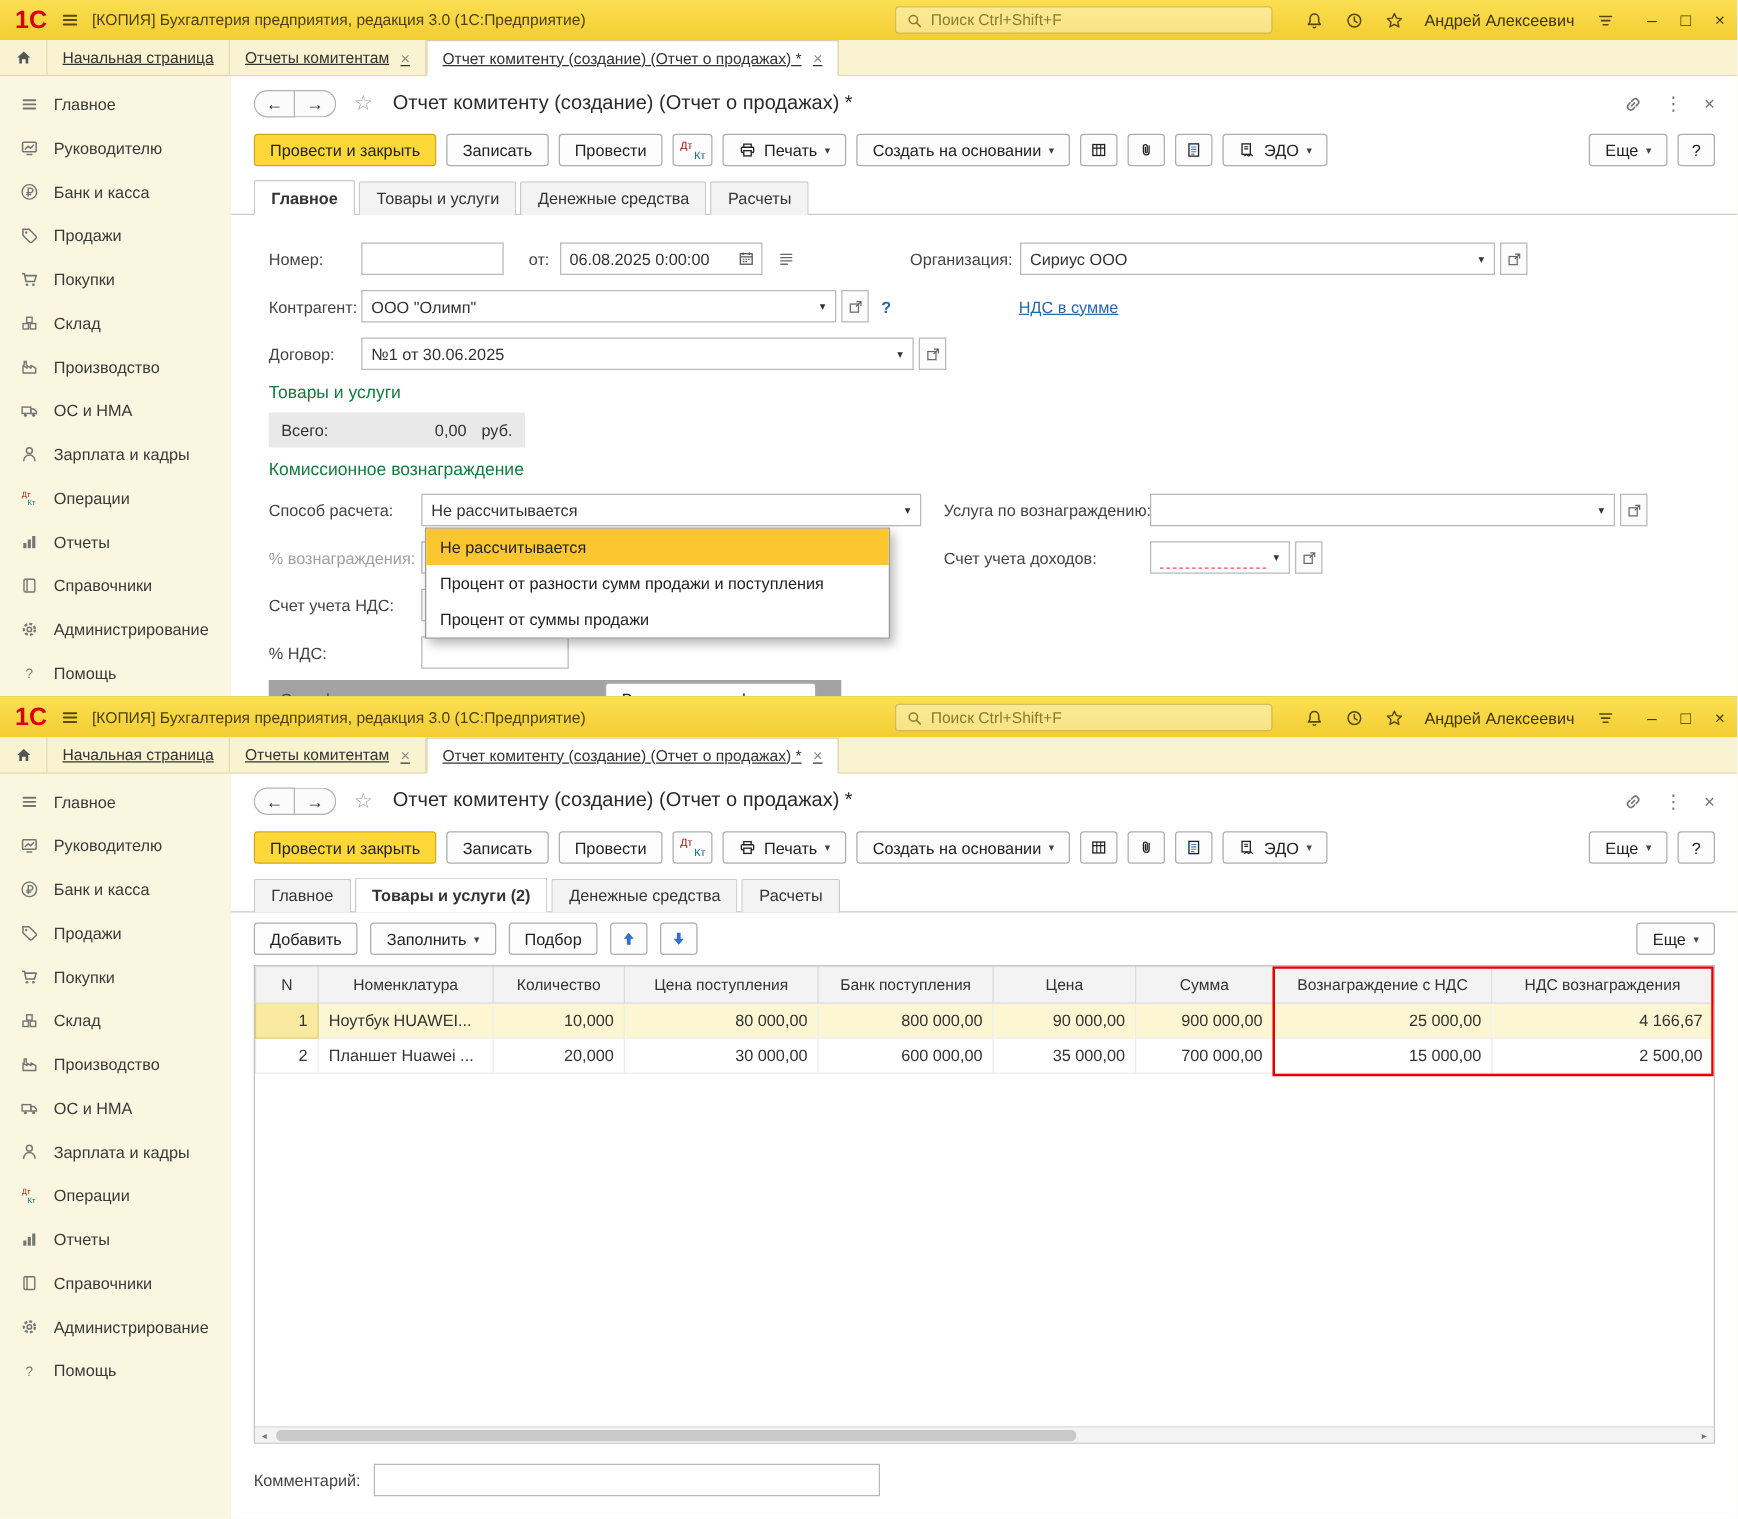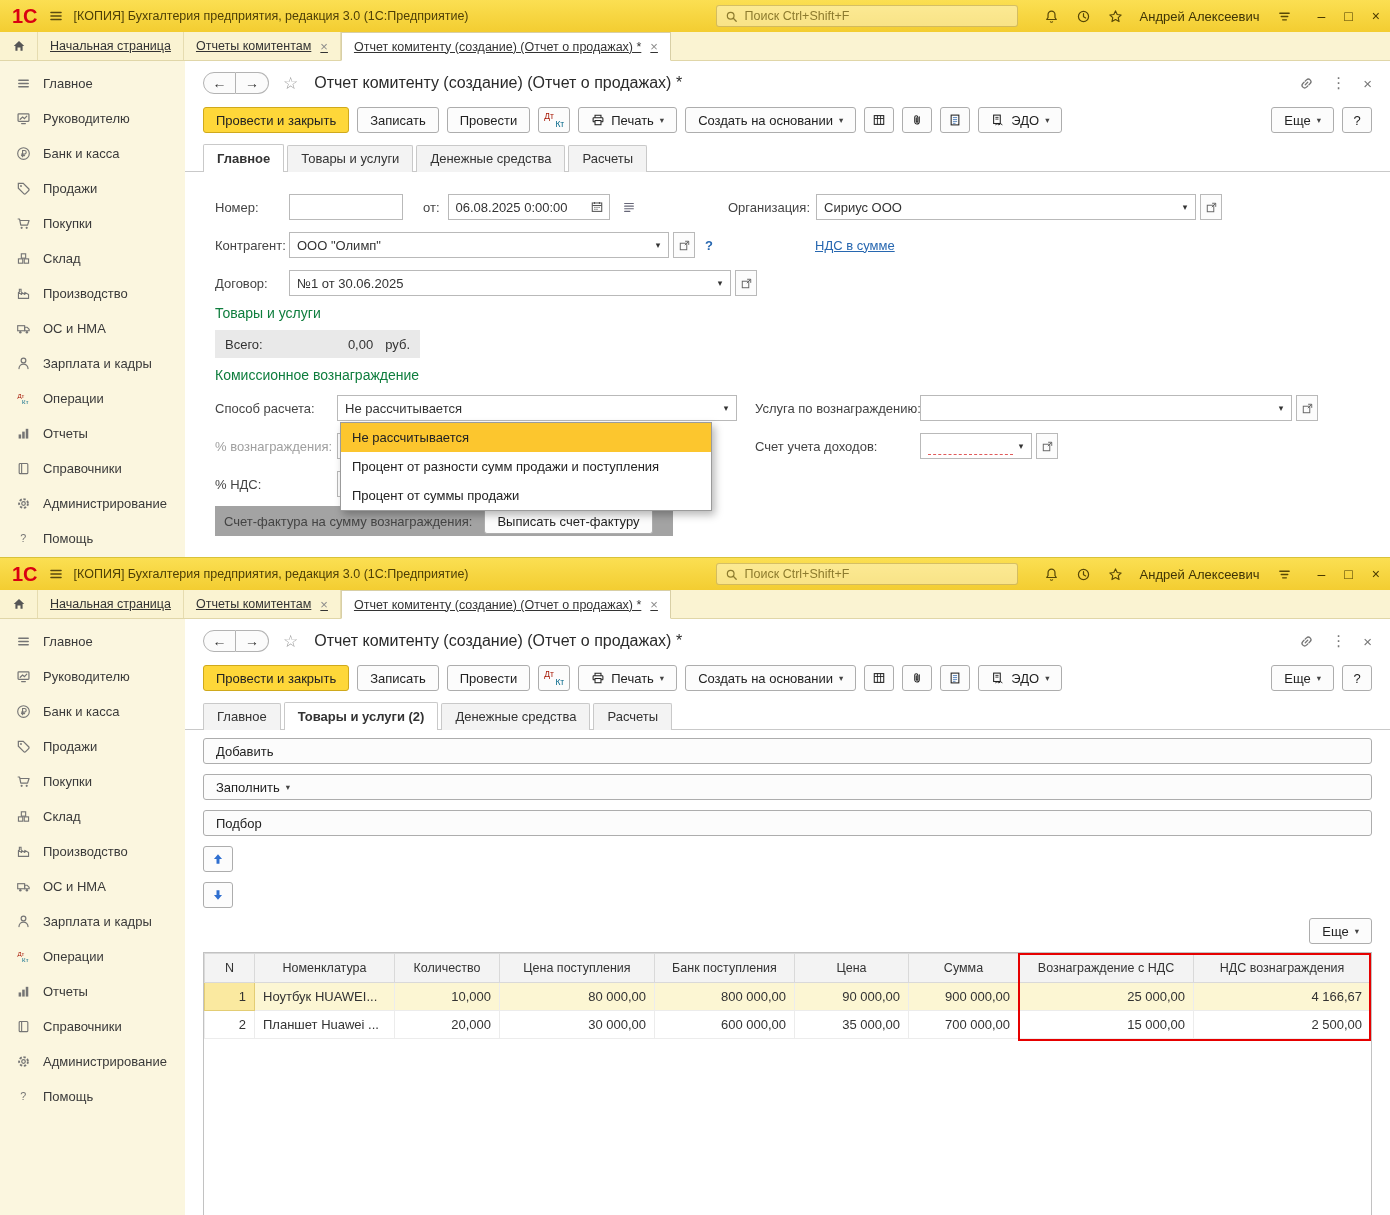--- a/index.html
+++ b/index.html
@@ -83,21 +83,21 @@
   .section { color:#0e7d3d; font-size:14px; margin:4px 0 9px; }
   .totalbox { width:205px; height:28px; background:#e9e9e9; display:flex; align-items:center; padding:0 10px; gap:12px; margin-bottom:9px; }
   .totalbox .tv { margin-left:auto; }
   .req .val { border-bottom:1px dashed #e05a5a; height:17px; }
   .ddlist { position:absolute; left:125px; top:27px; width:372px; background:#fff; border:1px solid #9b9b9b; box-shadow:3px 4px 8px rgba(0,0,0,.28); z-index:30; }
   .ddopt { height:29px; display:flex; align-items:center; padding:0 11px; font-size:13px; color:#222; cursor:pointer; }
   .ddopt.sel { background:#fcc62e; }
   .invrow { margin-top:8px; width:458px; height:30px; background:#a3a3a3; display:flex; align-items:center; padding:0 9px; gap:12px; }
 
   
-  .ttoolbar { display:flex; gap:10px; padding:8px 18px; flex-shrink:0;flex-direction:column; }
+  .ttoolbar { display:flex; align-items:center; gap:10px; padding:8px 18px; flex-shrink:0; }
   .arrbtn { color:#2f6fd0; }
   .twrap { margin:0 18px; border:1px solid #c2c2c2; position:relative; height:383px; background:#fff; overflow:hidden; flex-shrink:0; }
   table.grid { border-collapse:collapse; table-layout:fixed; width:100%; }
   .grid th { height:29px; background:#f3f3f3; border:1px solid #d9d9d9; font-weight:400; font-size:12.5px; color:#333; text-align:center; padding:0 6px; overflow:hidden; white-space:nowrap; }
   .grid td { height:28px; border:1px solid #ececec; font-size:13px; padding:0 8px; white-space:nowrap; overflow:hidden; }
   .grid td.num { text-align:right; }
   tr.sel td { background:#fcf6d3; }
   tr.sel td.rownum { background:#fae9a0; border-color:#e3cd74; }
   .redbox { position:absolute; left:814px; top:0; width:calc(100% - 814px); height:88px; border:2px solid #e60000; pointer-events:none; }
   .hscroll { position:absolute; left:0; right:0; bottom:0; height:13px; background:#f3f3f3; border-top:1px solid #ddd; display:flex; align-items:center; }
@@ -622,20 +622,26 @@
               <span class="dd">▾</span>
             </div>
             <span class="openbtn">
                 <svg width="13" height="13">
                   <use href="#i-open"></use>
                 </svg>
               </span>
           </div>
         </div>
 
+        <div class="frow">
+          <span class="flabel lw2">Счет учета НДС:</span>
+          <div class="field" style="width:118px">
+              <span class="val"></span>
+            </div>
+        </div>
 
         <div class="frow">
           <span class="flabel lw2">% НДС:</span>
           <div class="field" style="width:118px">
               <span class="val"></span>
             </div>
         </div>
 
         <div class="invrow">
           <span class="flabel">Счет-фактура на сумму вознаграждения:</span>
@@ -998,15 +1004,21 @@
         </table>
         <div class="redbox"></div>
         <div class="hscroll">
           <span class="hs-arrow">◂</span>
           <div class="hs-thumb"></div>
           <span class="hs-fill"></span>
           <span class="hs-arrow">▸</span>
         </div>
       </div>
 
+      <div class="comment-row">
+        <span class="flabel">Комментарий:</span>
+        <div class="field" style="width:405px">
+            <span class="val"></span>
+          </div>
+      </div>
     </div>
   </div>
 </div>
 
 </body></html>

